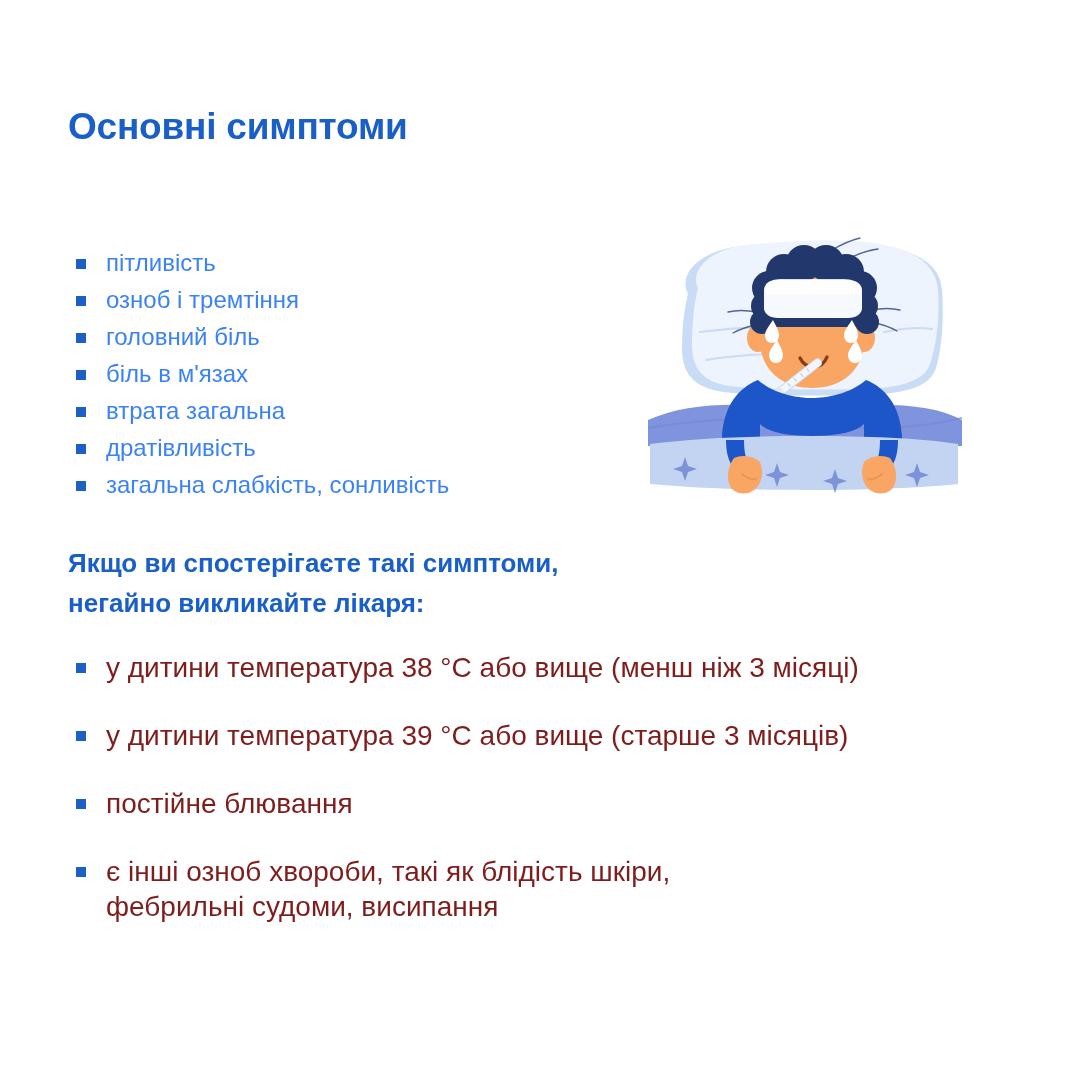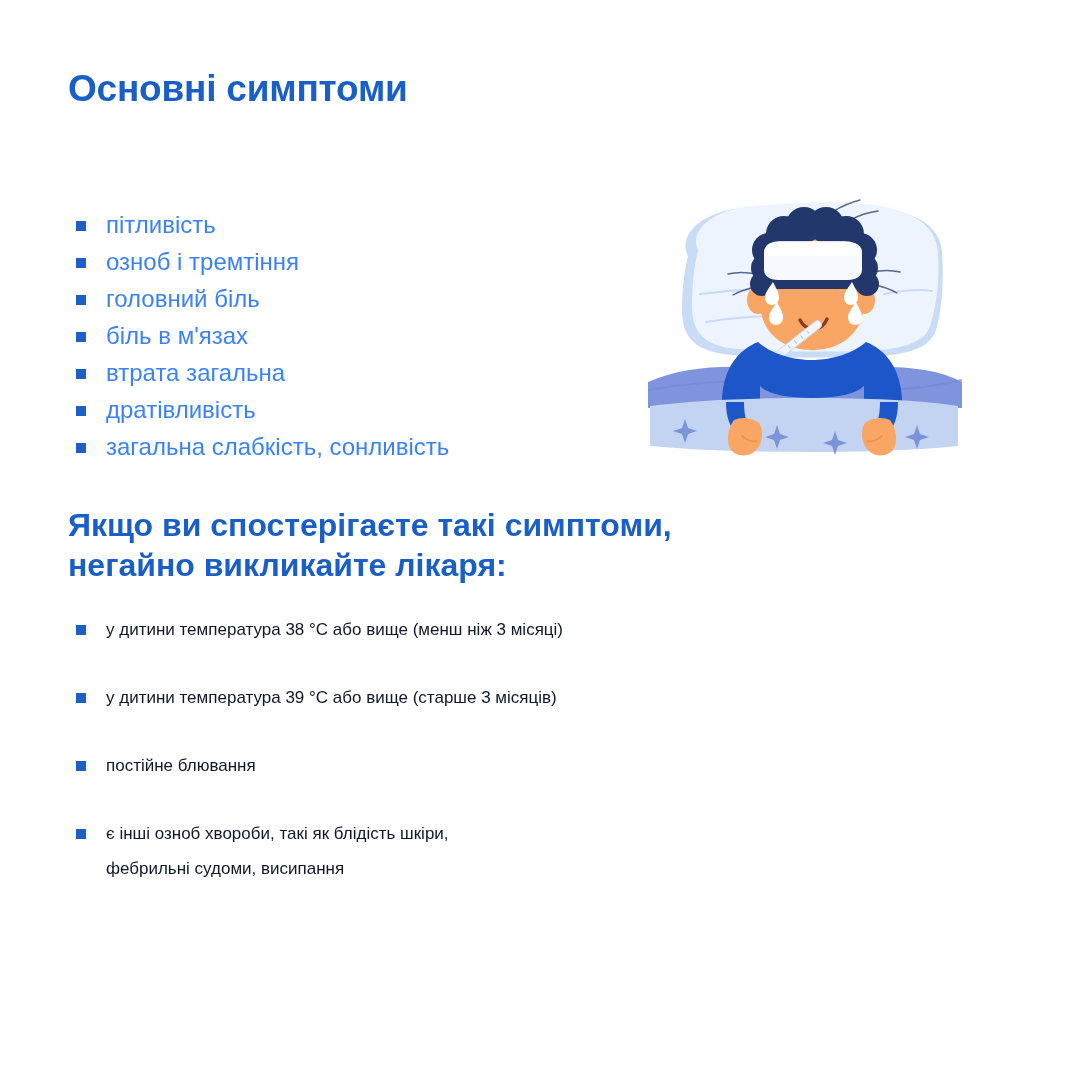--- a/index.html
+++ b/index.html
@@ -15,20 +15,21 @@
     font-family: "Liberation Sans", sans-serif;
     color: #111111;
     position: relative;
   }
 
   .page {
     position: relative;
     width: 1080px;
     height: 872px;
     background: #ffffff;
+    margin-top: 38px;
   }
 
   
   .title-block {
     position: absolute;
     left: 68px;
     top: 66px;
     width: 880px;
   }
   .title-line-1 {
@@ -78,43 +79,43 @@
   }
 
   
   .subtitle-block {
     position: absolute;
     left: 68px;
     top: 505px;
     width: 900px;
   }
   .subtitle-line {
-    font-size: 32px;
+    font-size: 26px;
     font-weight: 700;
     line-height: 40px;
     color: #1a5fc8;
     white-space: nowrap;
   }
 
   
   .warnings {
     position: absolute;
     left: 76px;
     top: 612px;
     width: 960px;
     list-style: none;
     margin: 0;
     padding: 0;
   }
   .warnings li {
     position: relative;
     padding-left: 30px;
-    font-size: 17px;
+    font-size: 28px;
     line-height: 35px;
-    color: #0f172a;
+    color: #7f1d1d;
     margin-bottom: 33px;
   }
   .warnings li .bullet {
     position: absolute;
     left: 0;
     top: 13px;
     width: 10px;
     height: 10px;
     background: #1d5fc4;
     display: block;

